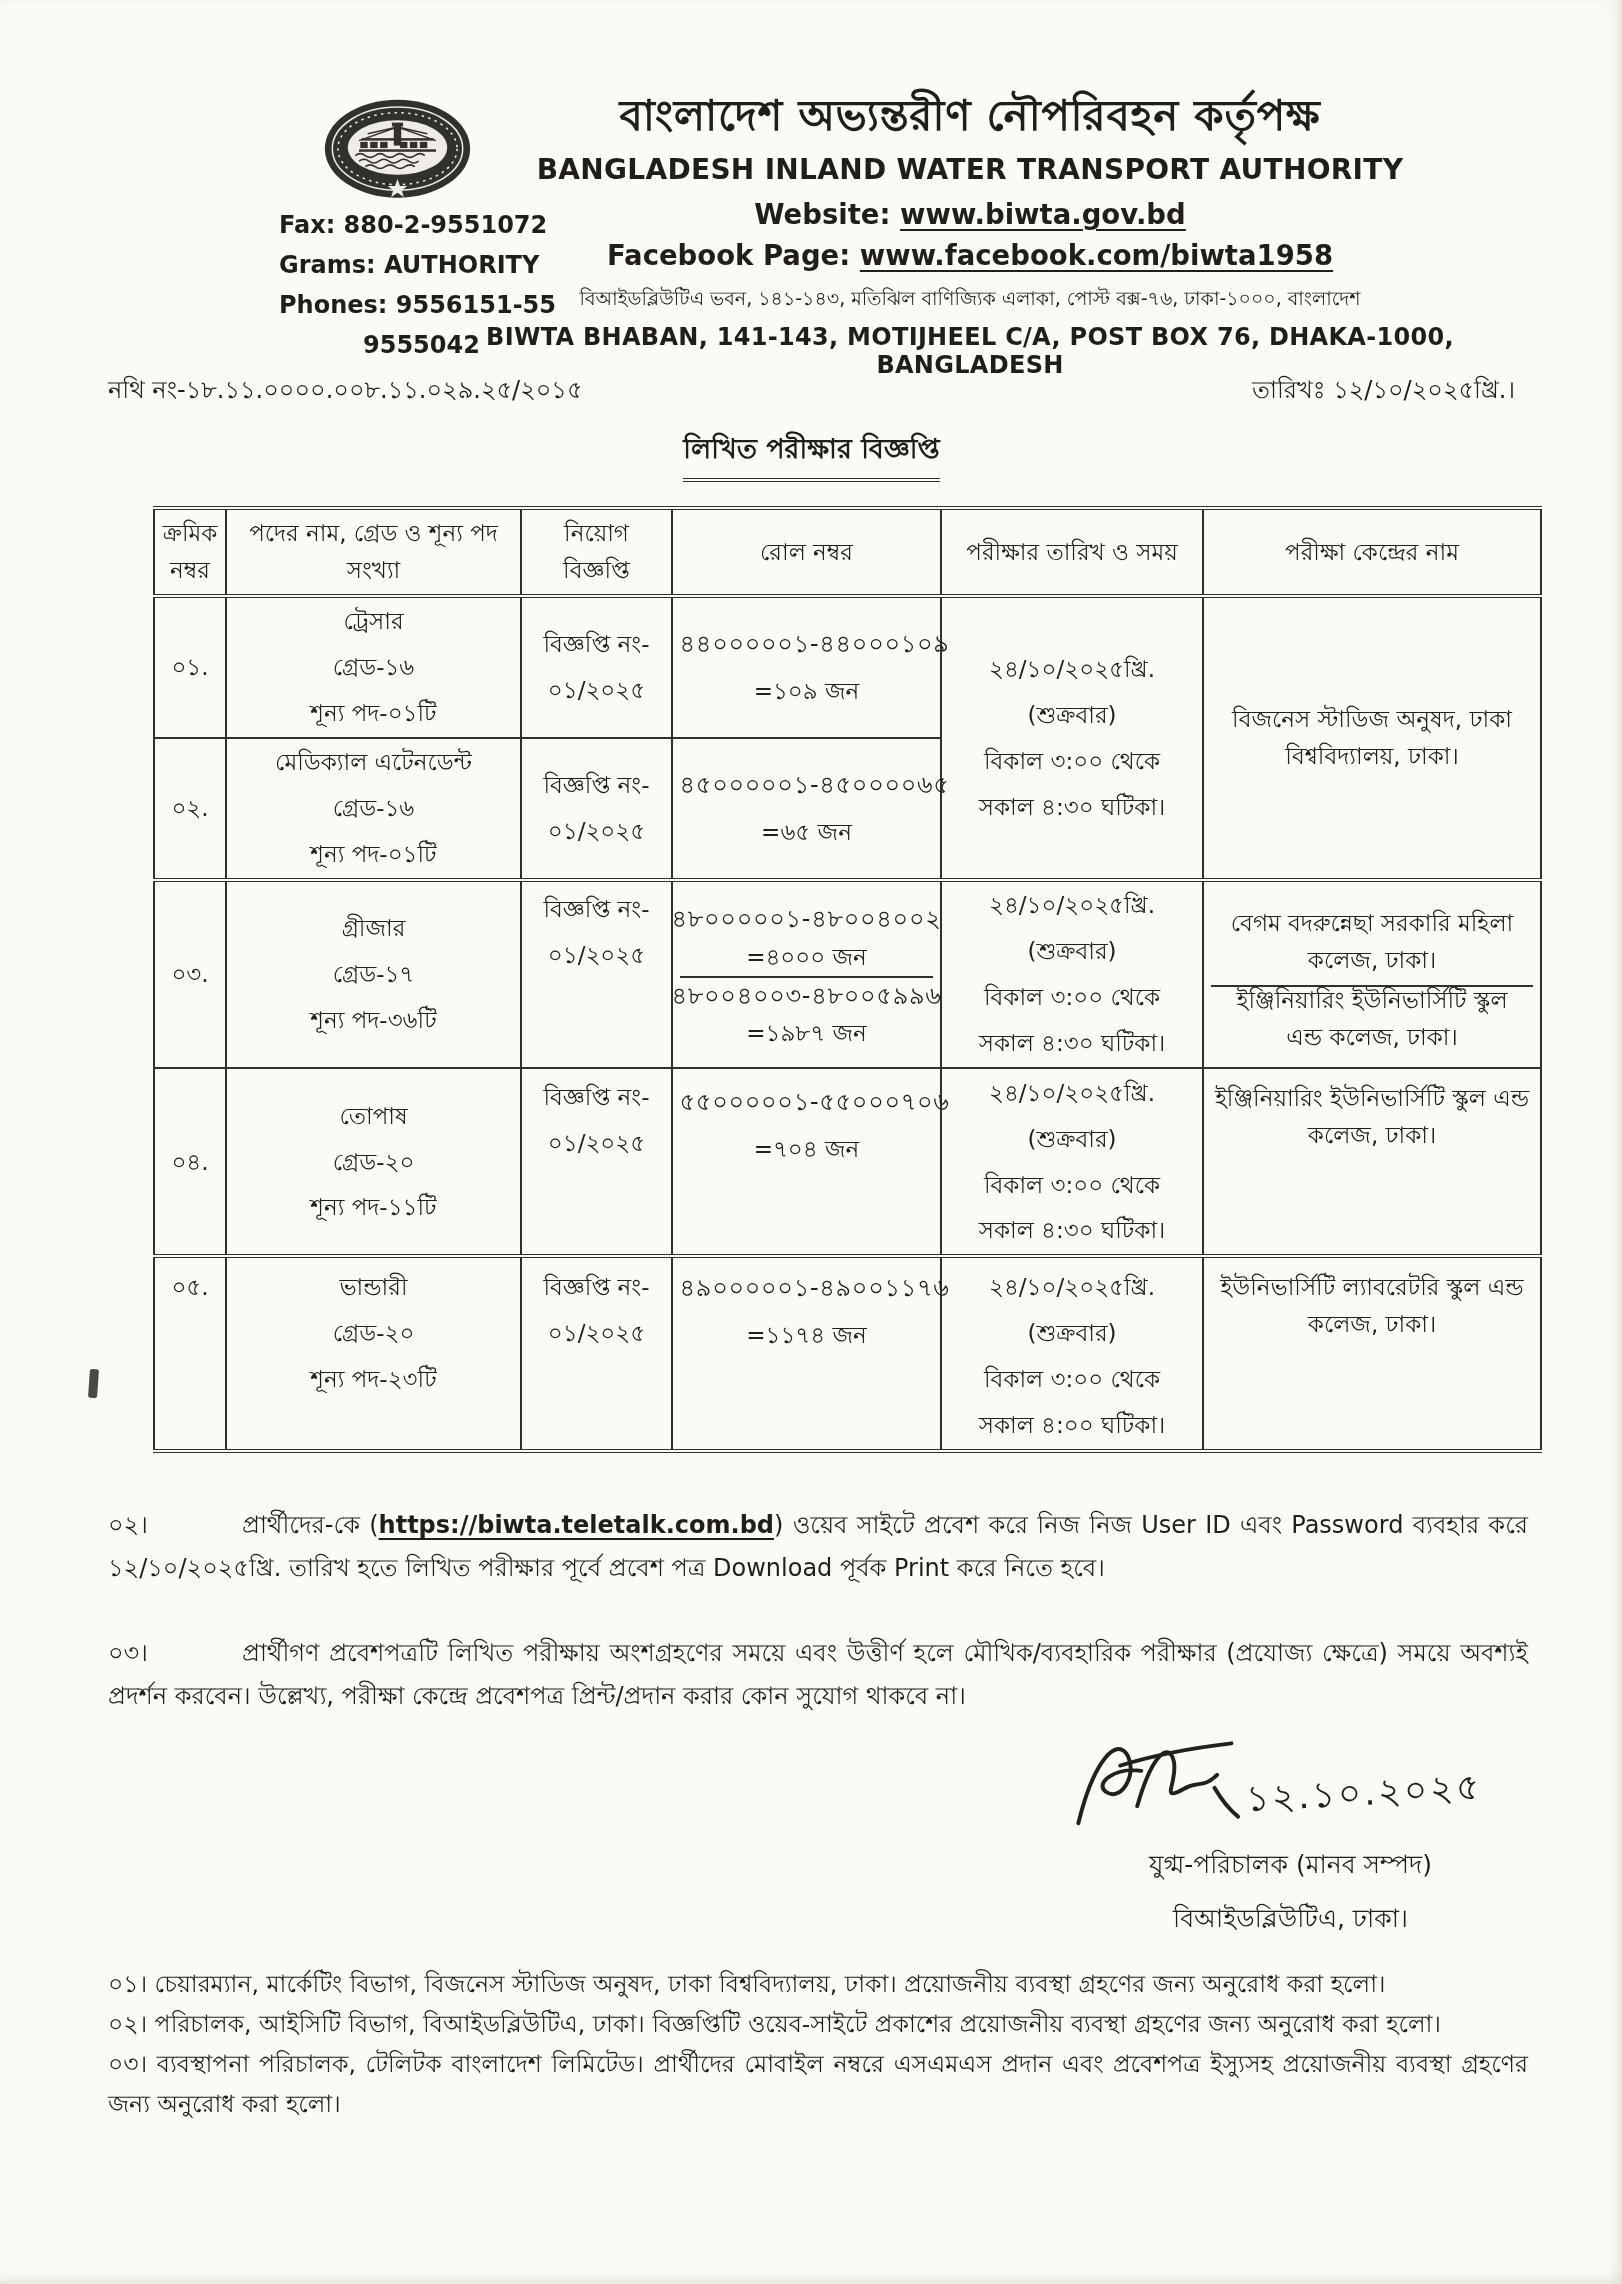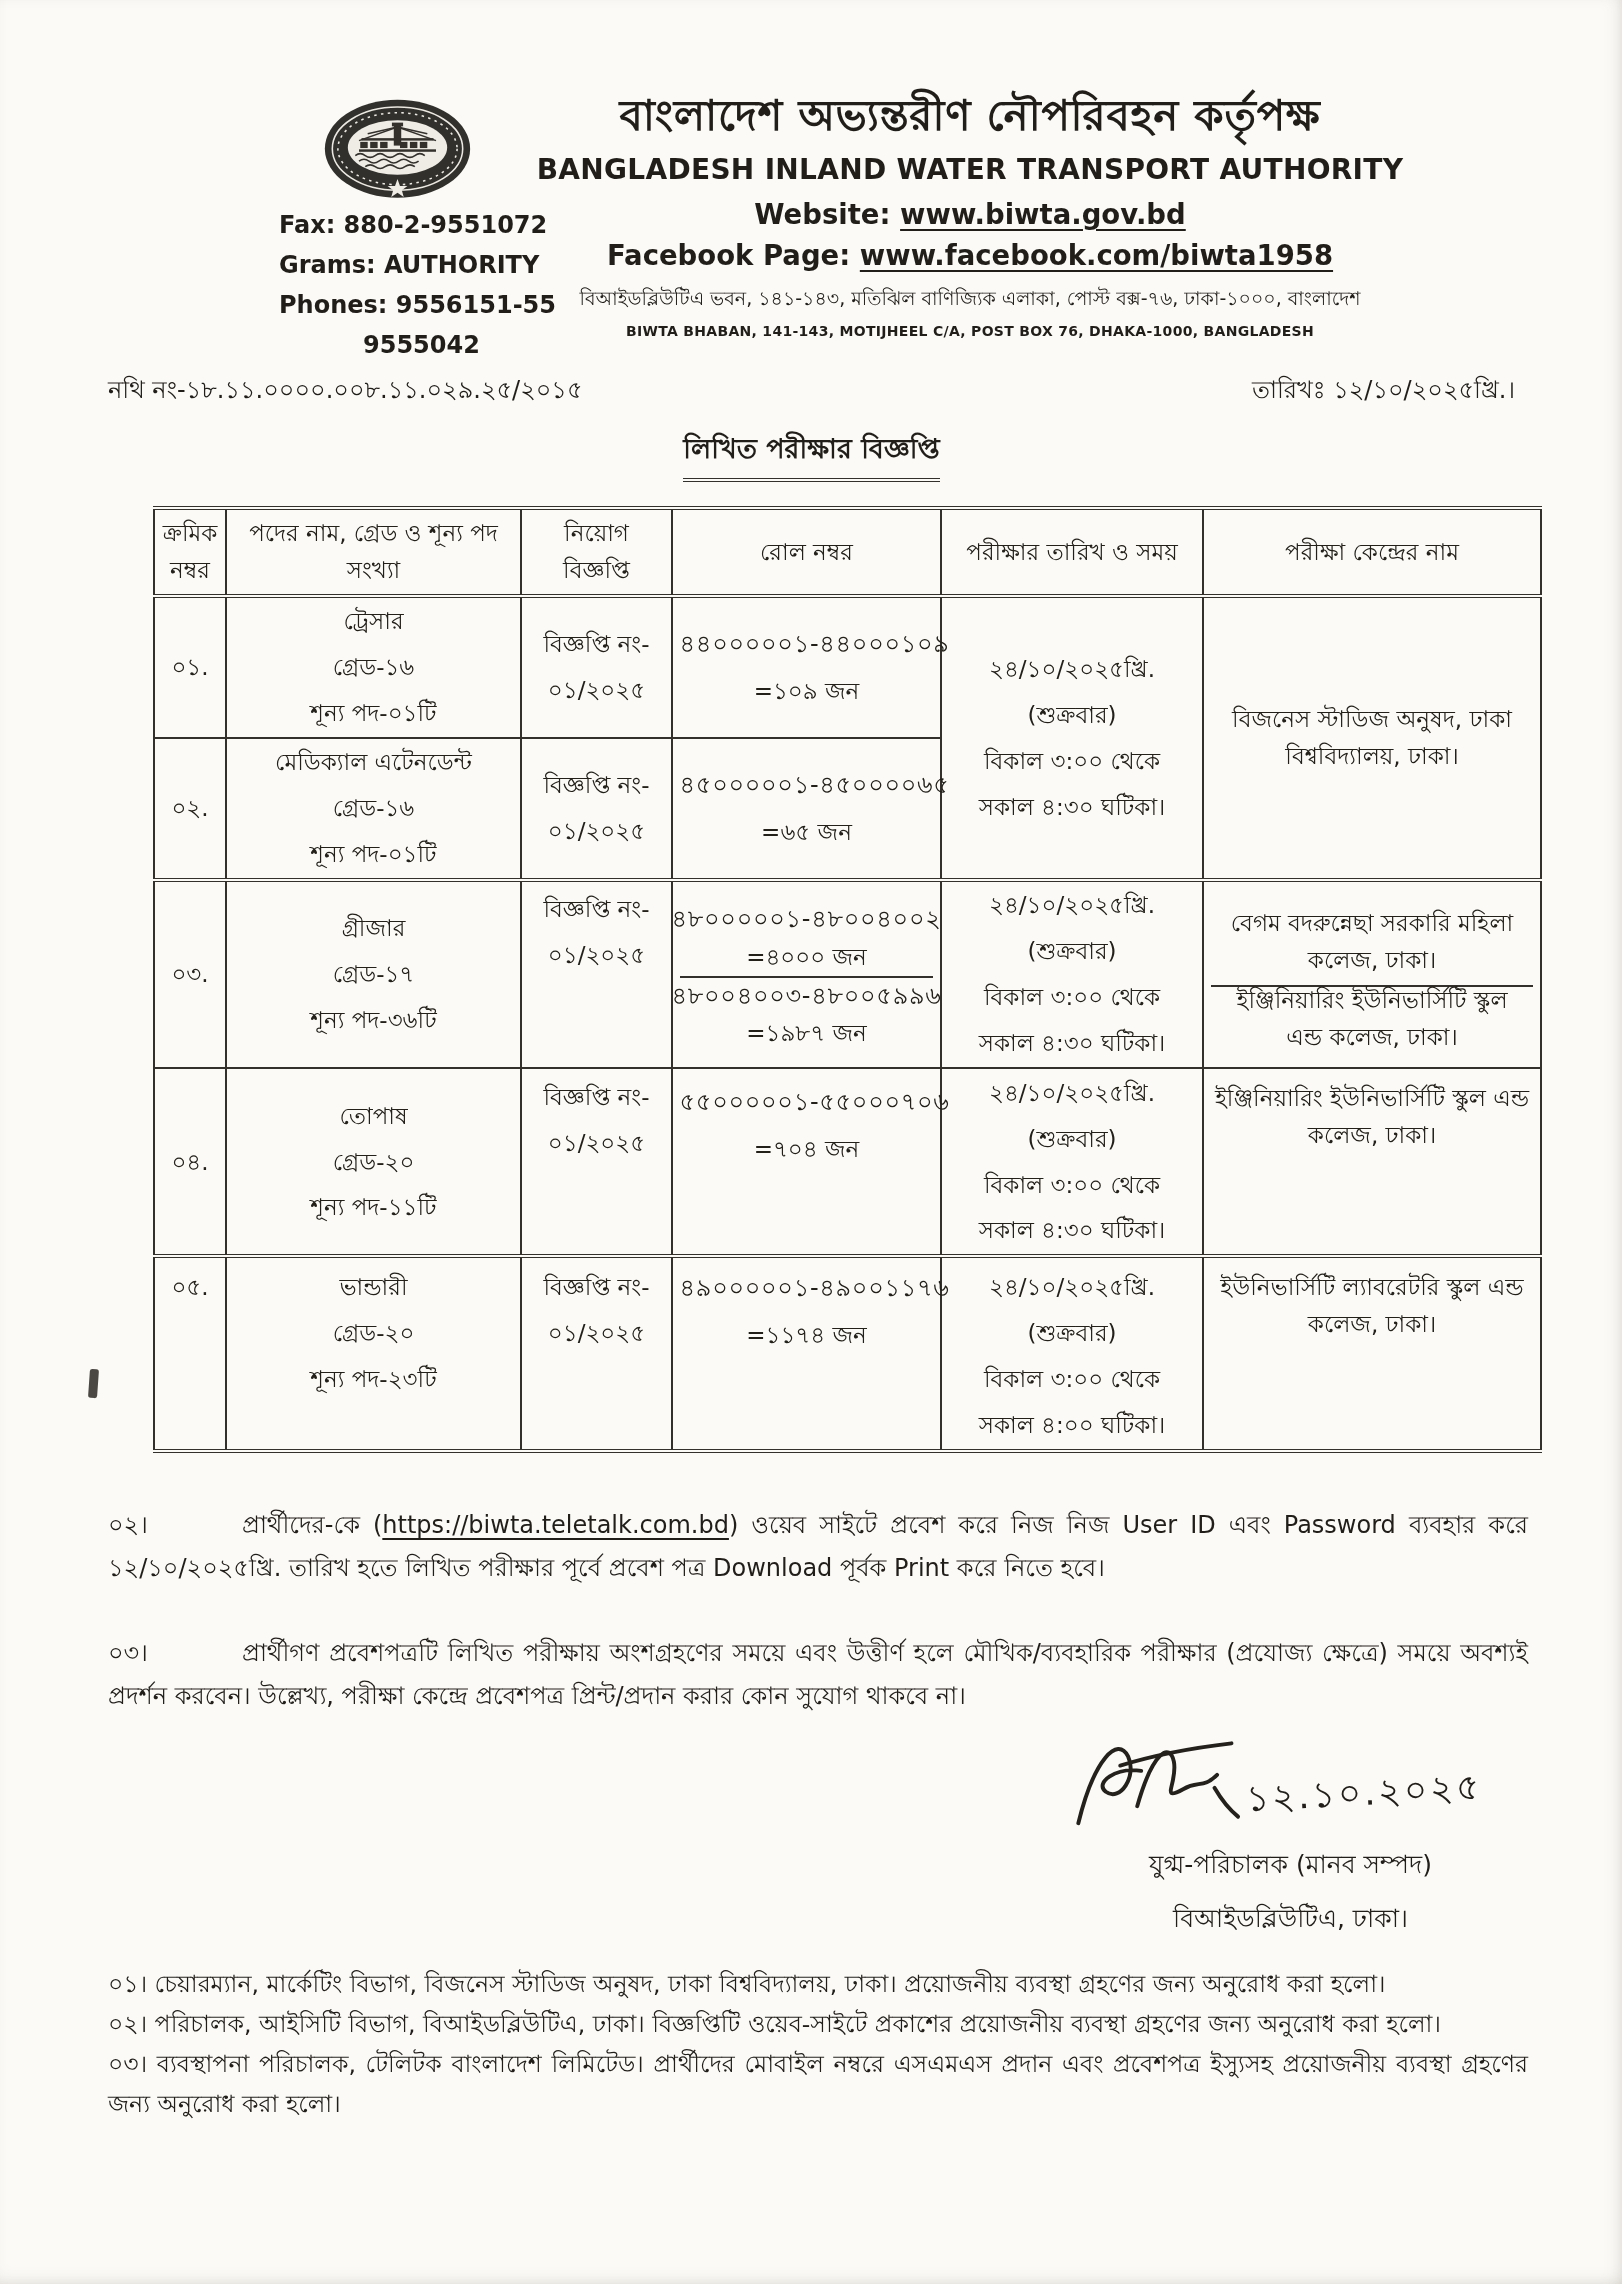--- a/index.html
+++ b/index.html
@@ -19,21 +19,21 @@
   .seal{position:absolute;left:323px;top:98px;}
   .contacts{position:absolute;left:279px;top:205px;width:275px;font-weight:bold;font-size:24px;line-height:40px;white-space:nowrap;}
   .contacts .ph2{text-indent:84px;}
   .hdr-center{position:absolute;left:406px;top:90px;width:1128px;text-align:center;}
   .orgbn{font-size:42px;font-weight:bold;letter-spacing:0.7px;line-height:1.25;}
   .orgen{font-size:28px;font-weight:bold;margin-top:10.5px;letter-spacing:0.3px;}
   .webline{font-size:27.5px;font-weight:bold;margin-top:11.8px;}
   .fbline{font-size:27.5px;font-weight:bold;margin-top:9.2px;}
   .u{text-decoration:underline;text-decoration-thickness:2px;text-underline-offset:4.6px;}
   .addrbn{font-size:19px;margin-top:13px;}
-  .addren{font-size:14px;font-weight:bold;margin-top:6.6px;letter-spacing:0.3px;}
+  .addren{font-size:24px;font-weight:bold;margin-top:6.6px;letter-spacing:0.3px;}
   
   .refrow{display:flex;justify-content:space-between;padding:0 108px;font-size:24px;margin-top:9.2px;}
   .doctitle-wrap{text-align:center;margin-top:17px;}
   .doctitle{display:inline-block;font-size:27px;font-weight:bold;border-bottom:4.6px double #33302c;padding-bottom:5.2px;}
   .intro{margin:22px 98px 0 108px;font-size:24px;line-height:1.72;text-align:justify;text-indent:139px;}
   
   table.exam{border-collapse:collapse;margin:23.6px 0 0 153px;width:1387px;table-layout:fixed;}
   table.exam td,table.exam th{border:2px solid #33302c;font-size:23px;line-height:1.6;text-align:center;vertical-align:middle;padding:5.2px 6.6px;font-weight:normal;color:#232019;}
   table.exam{border-top:4.6px double #33302c;border-bottom:4.6px double #33302c;}
   tr.thead th{height:68px;}
@@ -48,21 +48,21 @@
   .r3 .roll-a{height:77px;} .r3 .roll-b{height:74px;}
   .r3 .ctr-a{height:86px;} .r3 .ctr-b{height:66px;}
   .rolltxt{font-size:24px;letter-spacing:0.7px;}
   .stack>div{display:block;}
   .gapline{margin-top:9.2px;}
   
   .para{margin:0 95px 0 108px;font-size:24px;line-height:1.78;text-align:justify;}
   .p2{margin-top:51px;}
   .p3{margin-top:43px;}
   .pnum{display:inline-block;width:134px;}
-  .doclink{font-weight:normal;}
+  .doclink{font-weight:bold;}
   
   .sigblock{width:485px;margin:3.9px 90px 0 auto;text-align:center;position:relative;}
   .sigrow{display:flex;align-items:flex-end;justify-content:center;height:113px;margin-left:-39px;}
   .sigdate{font-size:36px;transform:rotate(-3deg);letter-spacing:2.6px;margin-left:-30px;margin-bottom:9.2px;white-space:nowrap;}
   .signame{font-size:25px;margin-top:1.3px;}
   .sigtitle{font-size:25px;margin-top:10.5px;}
   .sigorg{font-size:25px;margin-top:10.5px;}
   
   .dist{margin:22px 95px 0 108px;font-size:23.6px;line-height:1.7;}
   .dist-h{font-weight:bold;text-decoration:underline;text-decoration-thickness:2px;text-underline-offset:5.2px;font-size:24px;margin-bottom:9.2px;}

